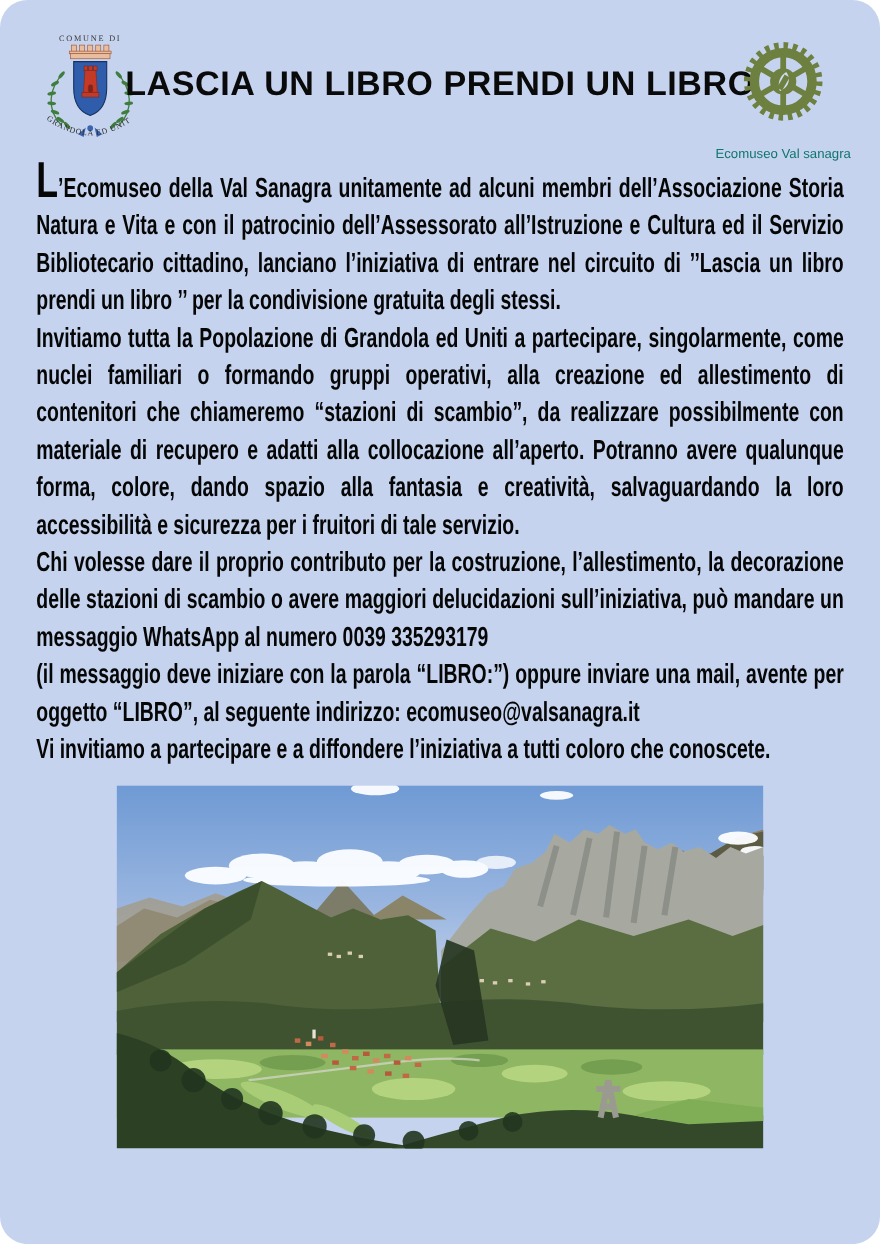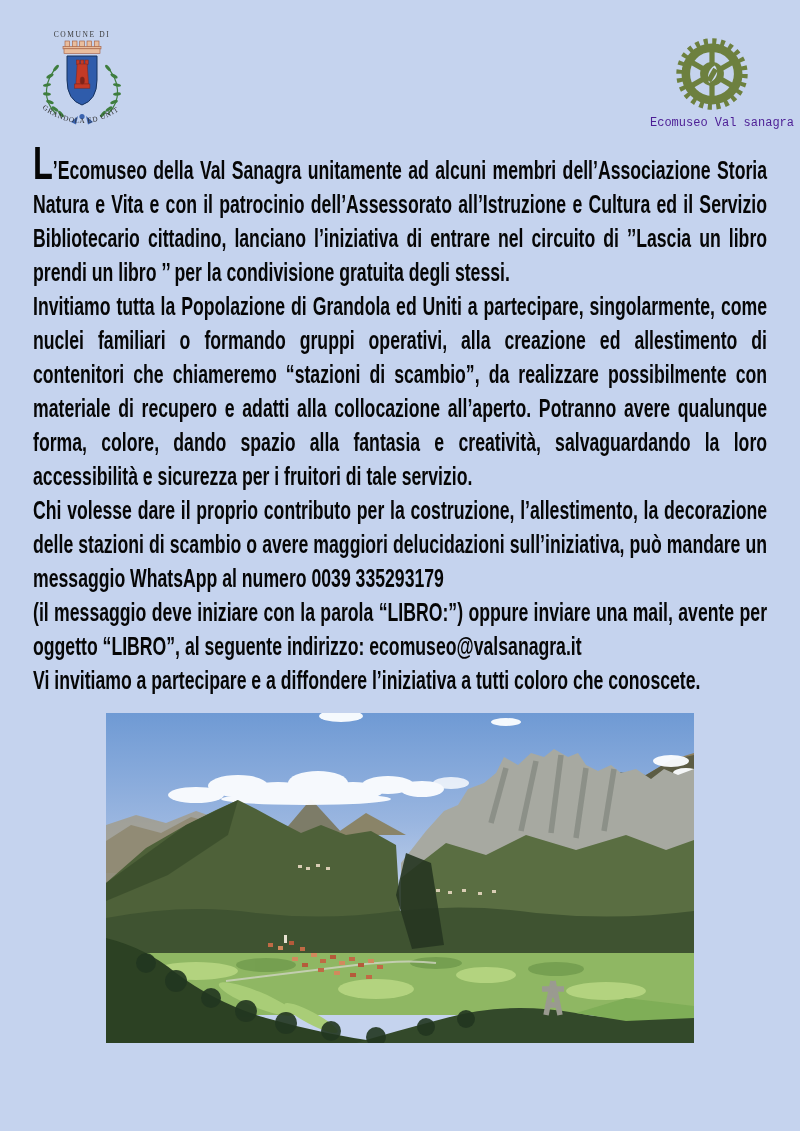--- a/index.html
+++ b/index.html
@@ -3,33 +3,34 @@
 <meta charset="utf-8">
 <style>
   html,body{margin:0;padding:0;}
   .page{
     position:relative;
     width:800px;height:1131px;
     background:#c5d3ee;
     overflow:hidden;
     font-family:"Liberation Sans", sans-serif;
     color:#060606;
+    border-radius:25px;
   }
   
   .header{position:relative;height:146px;}
   .crest{position:absolute;left:34px;top:28px;width:96px;height:112px;}
   .page-title{
     position:absolute;left:0;right:0;top:58px;
     text-align:center;
     font-size:31px;font-weight:bold;letter-spacing:.5px;
     color:#0a0a0a;
   }
   .eco-logo{position:absolute;right:26px;top:34px;width:124px;text-align:center;}
   .eco-logo svg{display:block;margin:0 auto;}
-  .eco-caption{font-size:12px;color:#4c1d95;margin-top:2px;white-space:nowrap;font-family:Liberation Mono, monospace;}
+  .eco-caption{font-size:12px;color:#0f766e;margin-top:19px;white-space:nowrap;}
   
   .prose-clip{margin:0 0 16px 33px;width:734px;}
   .prose{
     width:1040px;
     transform:scaleX(0.7058);
     transform-origin:left top;
     font-size:25px;line-height:34px;font-weight:bold;
     text-align:justify;
   }
   .prose p{margin:0;}
@@ -95,20 +96,21 @@
       </g>
 
       <defs>
           <path id="crestArc" d="M10,82 Q48,108 86,82" fill="none"></path>
         </defs>
       <text font-family="Liberation Serif, serif" font-size="7.2" letter-spacing="0.8" fill="#2c2c2c" text-anchor="middle">
         <textPath href="#crestArc" xlink:href="#crestArc" startOffset="50%">GRANDOLA ED UNITI</textPath>
       </text>
     </svg>
 
+    <div class="page-title">LASCIA UN LIBRO PRENDI UN LIBRO</div>
 
     <div class="eco-logo">
       <svg width="80" height="80" viewBox="0 0 84 84">
         <g fill="none" stroke="#6d803f">
           <circle cx="42" cy="42" r="33" stroke-width="9" stroke-dasharray="4.2 4.44"></circle>
           <circle cx="42" cy="42" r="27.5" stroke-width="9"></circle>
           <line x1="42" y1="42" x2="42" y2="16"></line>
           <line x1="42" y1="42" x2="64.5" y2="29"></line>
           <line x1="42" y1="42" x2="64.5" y2="55"></line>
           <line x1="42" y1="42" x2="42" y2="68"></line>

